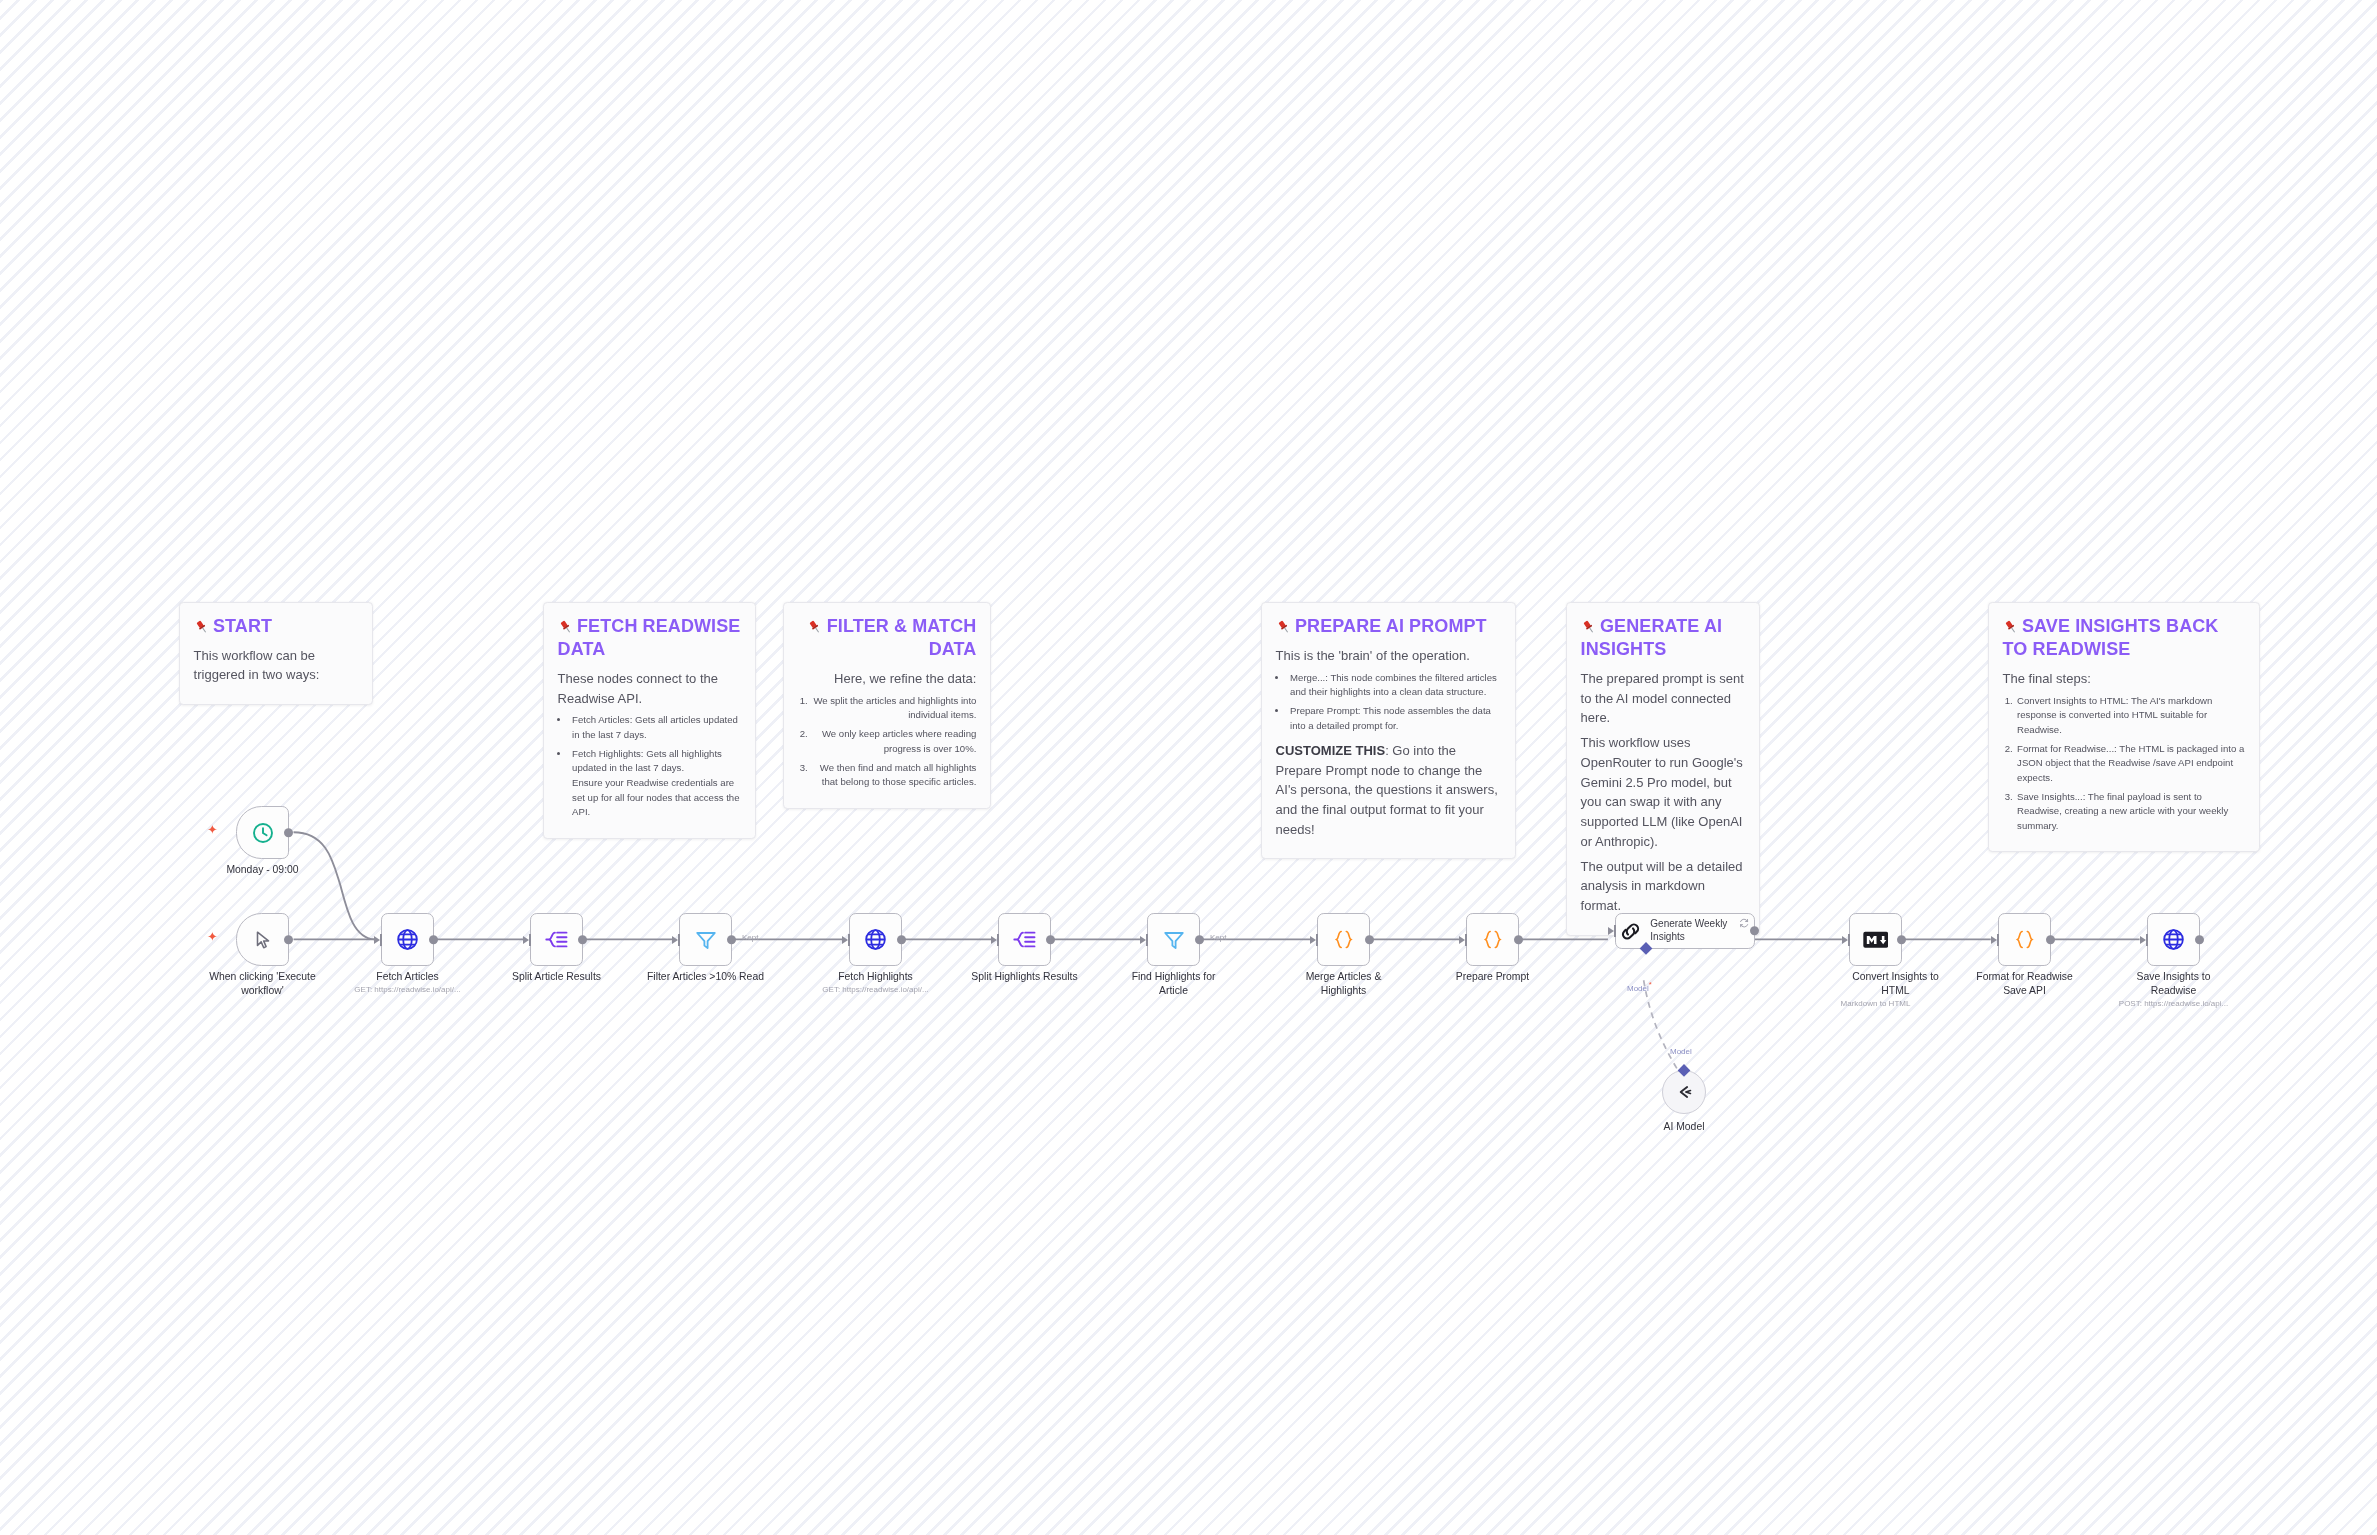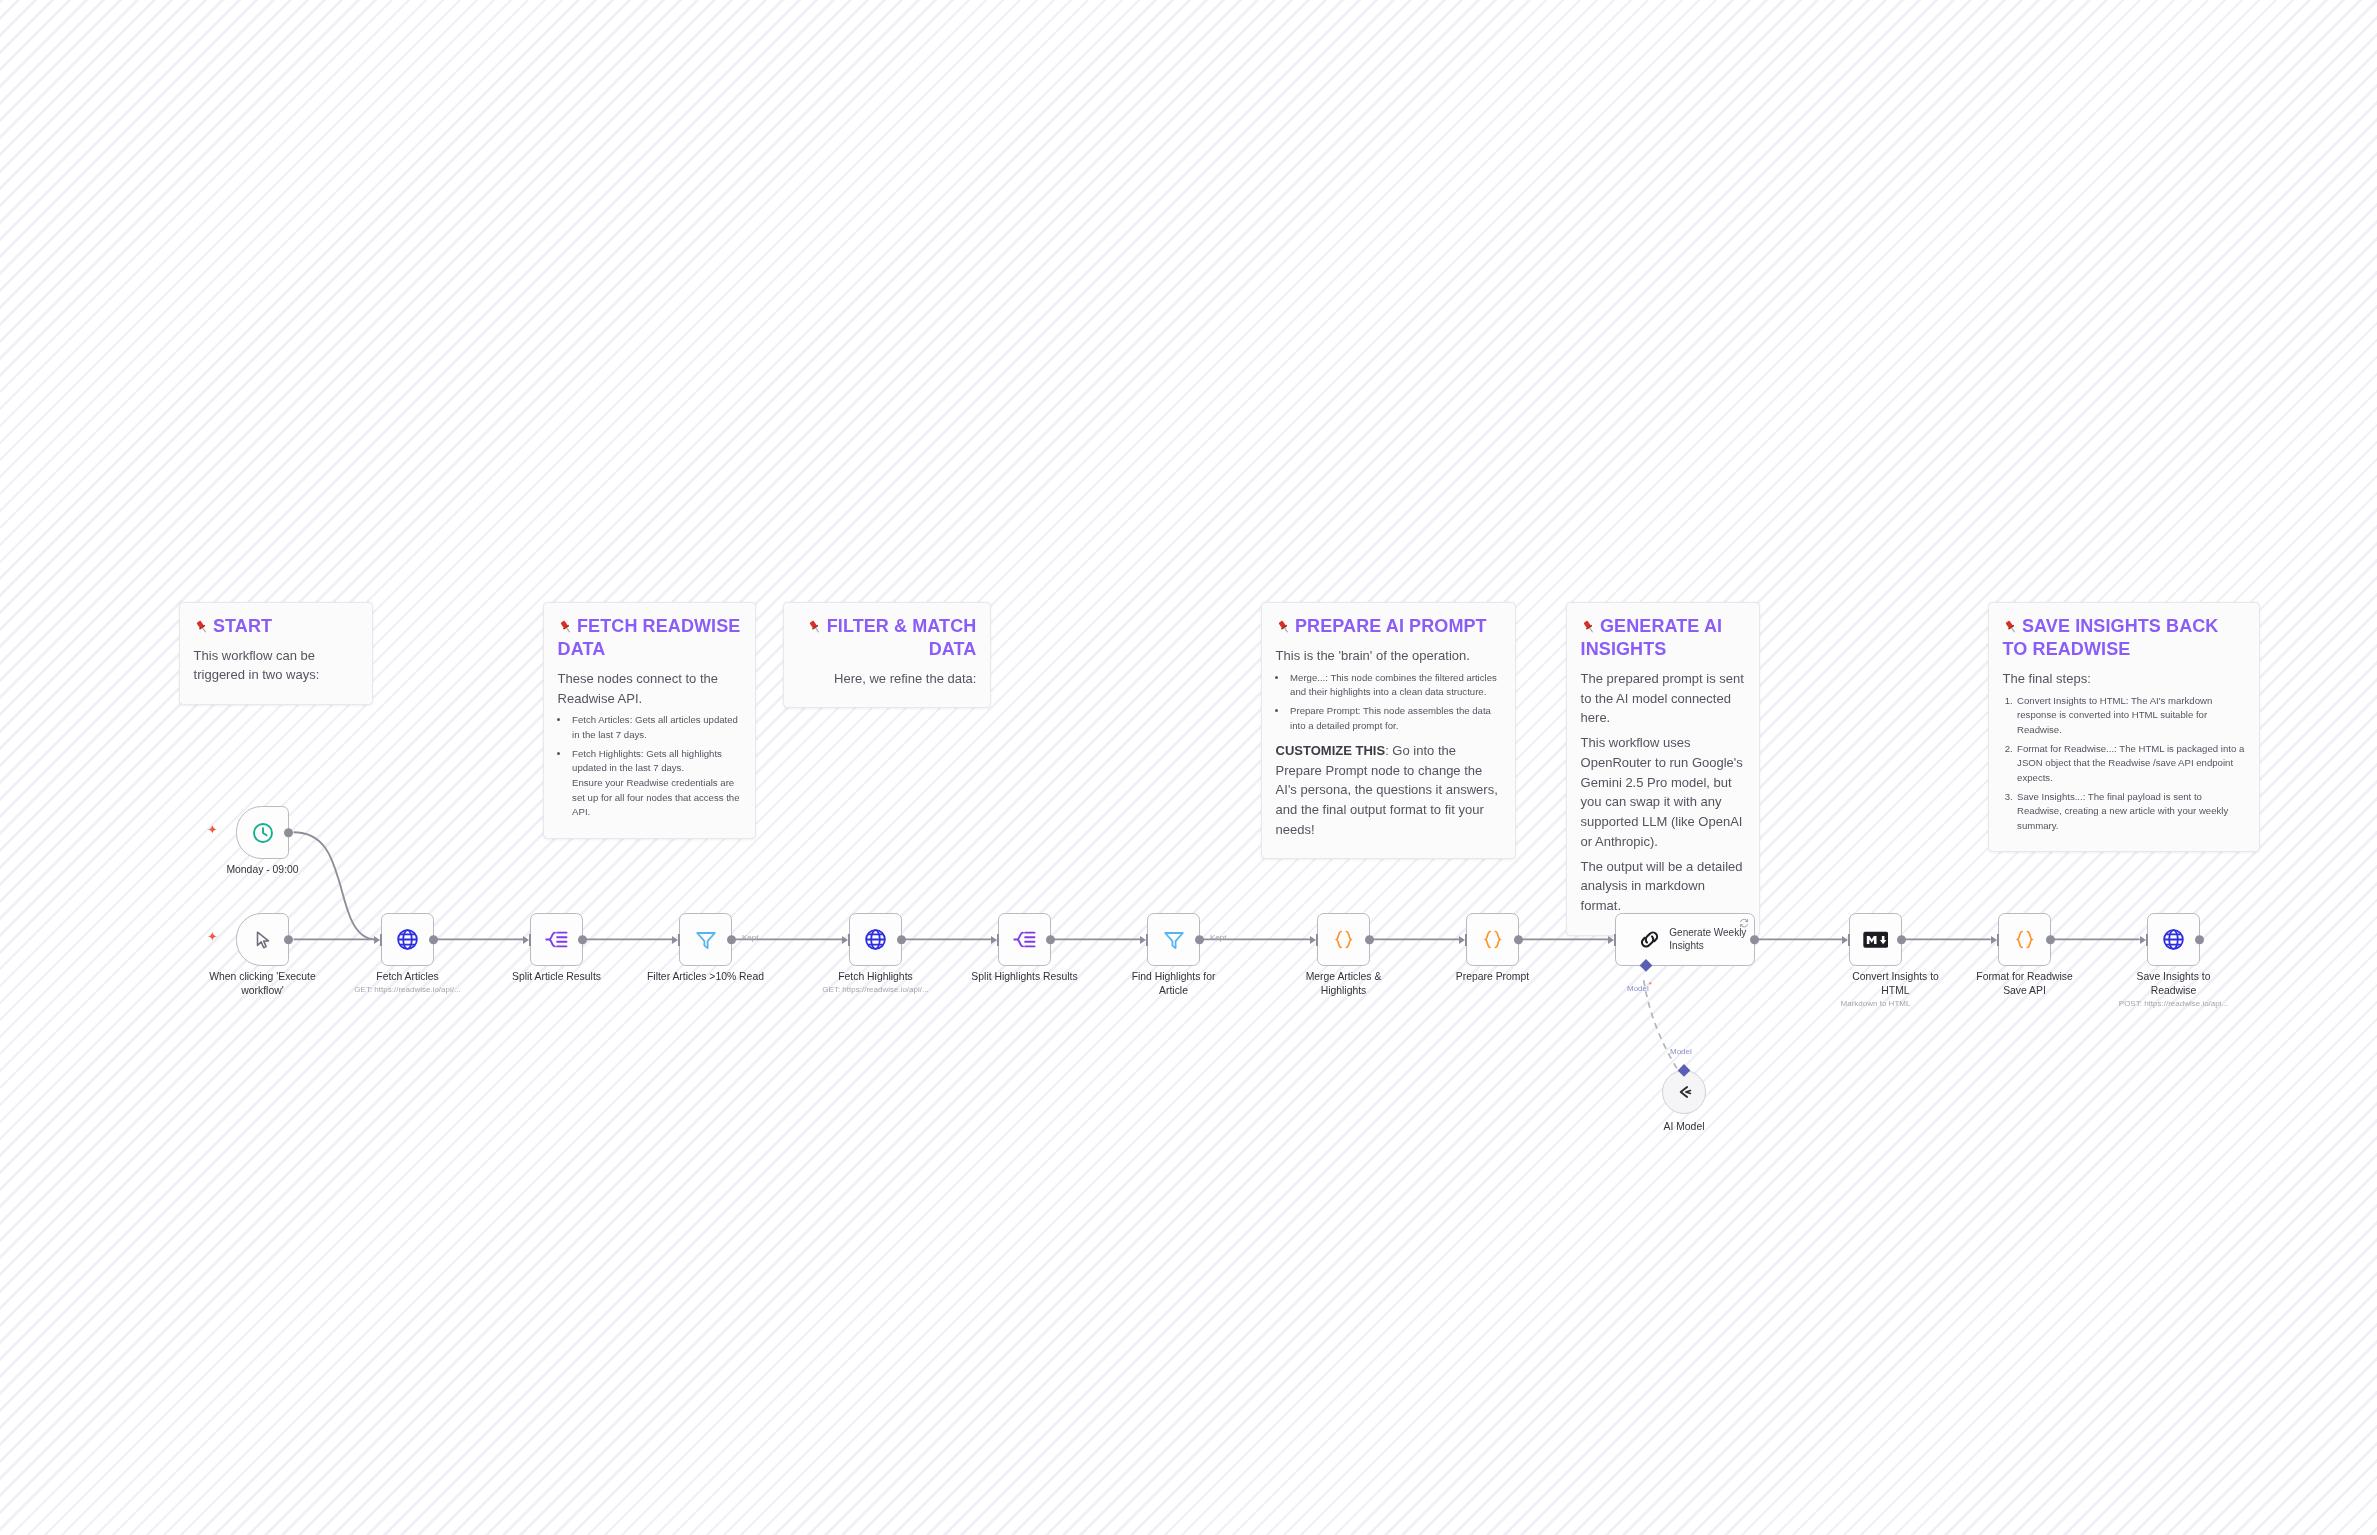--- a/index.html
+++ b/index.html
@@ -86,24 +86,24 @@
     border-radius: 6.8px;
     display: flex;
     align-items: center;
     justify-content: center;
   }
   .node.trigger {
     border-radius: 25.5px 6.8px 6.8px 25.5px;
   }
   .node.wide {
     width: 140px;
-    height: 53px;
+    height: 36px;
     border-radius: 6.8px;
     justify-content: flex-start;
-    padding-left: 21px;
+    padding-left: 2px;
     gap: 6.8px;
   }
   .node.circle {
     width: 44px;
     height: 44px;
     border-radius: 50%;
     background: #f5f5f8;
     border: 1.1px solid #cfcfd8;
   }
   .node-icon {
@@ -295,20 +295,25 @@
         <svg viewBox="0 0 24 24" width="16" height="16">
           <g transform="rotate(-35 12 12)">
             <rect x="8.5" y="2.5" width="7" height="9" rx="1.6" fill="#d93025"></rect>
             <rect x="7" y="11" width="10" height="2.6" rx="1.1" fill="#a8231b"></rect>
             <path d="M12 13.6 L12 21.5" stroke="#9aa0a6" stroke-width="1.5" fill="none"></path>
           </g>
         </svg>
       </span><span>FILTER &amp; MATCH DATA</span>
     </h3>
     <p>Here, we refine the data:</p>
+    <ol>
+      <li>We split the articles and highlights into individual items.</li>
+      <li>We only keep articles where reading progress is over 10%.</li>
+      <li>We then find and match all highlights that belong to those specific articles.</li>
+    </ol>
   </div>
 
   <div class="sticky" style="left:1261px; top:602px; width:255px;">
     <h3>
       <span class="pin">
         <svg viewBox="0 0 24 24" width="16" height="16">
           <g transform="rotate(-35 12 12)">
             <rect x="8.5" y="2.5" width="7" height="9" rx="1.6" fill="#d93025"></rect>
             <rect x="7" y="11" width="10" height="2.6" rx="1.1" fill="#a8231b"></rect>
             <path d="M12 13.6 L12 21.5" stroke="#9aa0a6" stroke-width="1.5" fill="none"></path>

